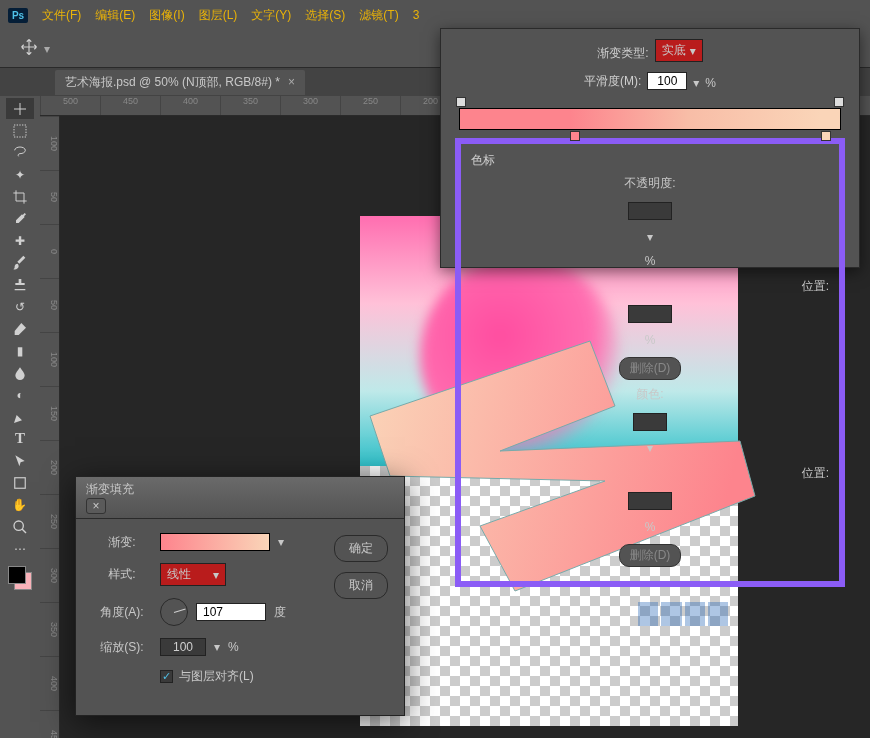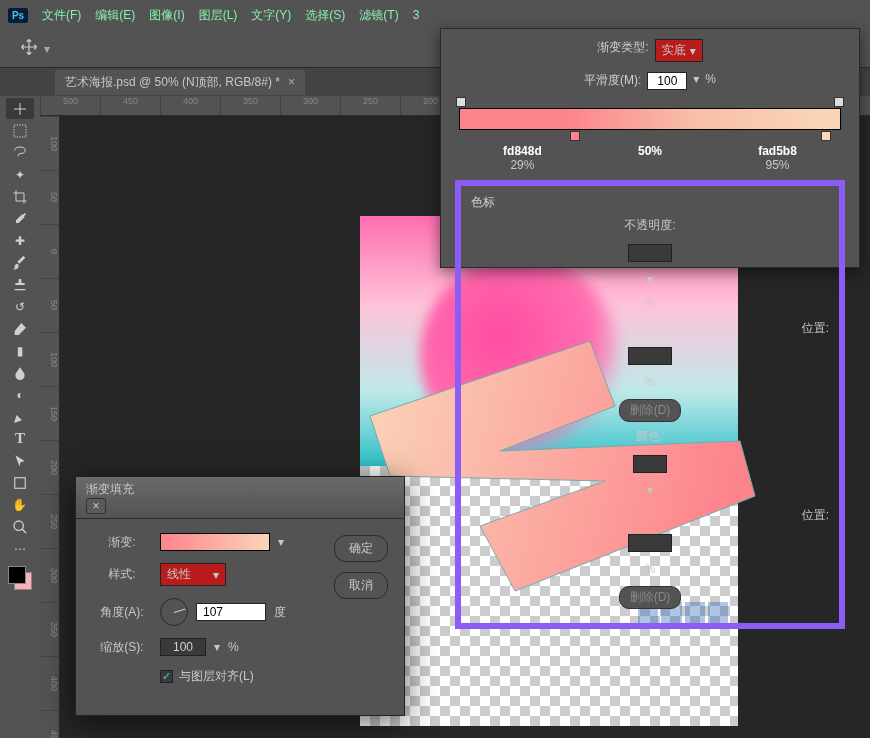--- a/index.html
+++ b/index.html
@@ -1,19 +1,19 @@
 <!DOCTYPE html>
 <html><head>
 <meta charset="utf-8">
 <style>
 * { margin:0; padding:0; box-sizing:border-box; font-family:"Microsoft YaHei",sans-serif; font-size:12px; color:#c8c8c8; }
 body { background:#535353; width:870px; height:738px; overflow:hidden; position:relative; }
 .menubar { height:30px; background:#535353; display:flex; align-items:center; padding:0 8px; gap:14px; }
 .ps-logo { width:20px; height:15px; background:#051e37; color:#4fc1e8; display:flex; align-items:center; justify-content:center; font-size:10px; font-weight:bold; border-radius:2px; }
-.menu-item { color:#86efac; cursor:pointer; }
+.menu-item { color:#eab308; cursor:pointer; }
 .optbar { height:38px; background:#535353; border-bottom:1px solid #2a2a2a; display:flex; align-items:center; padding:0 20px; }
 .move-icon svg { width:18px; height:18px; }
 .tabrow { height:28px; background:#434343; display:flex; align-items:center; padding-left:55px; }
 .tab { background:#535353; padding:4px 10px; border-radius:2px 2px 0 0; display:flex; align-items:center; gap:8px; }
 .tab-close { cursor:pointer; color:#aaa; }
 .work { position:relative; height:642px; }
 .toolbar { position:absolute; left:0; top:0; width:40px; background:#535353; display:flex; flex-direction:column; align-items:center; padding:2px 0; gap:1px; }
 .tool { width:28px; height:21px; display:flex; align-items:center; justify-content:center; cursor:pointer; color:#d0d0d0; }
 .tool.sel { background:#3a3a3a; }
 .swatch { width:24px; height:24px; margin-top:6px; position:relative; }
@@ -29,21 +29,21 @@
   linear-gradient(45deg,#ccc 25%,transparent 25%),linear-gradient(-45deg,#ccc 25%,transparent 25%),
   linear-gradient(45deg,transparent 75%,#ccc 75%),linear-gradient(-45deg,transparent 75%,#ccc 75%);
   background-size:20px 20px; background-position:0 0,0 10px,10px -10px,-10px 0; background-color:#fff; }
 .sky { position:absolute; left:0; top:0; right:0; height:250px; background:linear-gradient(180deg,#ff6eb0 0%,#ffc1d8 35%,#bfe9e9 70%,#2fc0c9 100%); }
 .blob { position:absolute; left:60px; top:40px; width:200px; height:200px; border-radius:50%; background:radial-gradient(circle at 40% 40%,#ff4da0 0%,#ff6eb0 55%,rgba(255,110,176,0) 75%); filter:blur(6px); }
 .nshape { position:absolute; left:0; top:120px; }
 .watermark { position:absolute; right:10px; bottom:100px; width:90px; height:24px; display:flex; gap:3px; opacity:.35; }
 .watermark div { flex:1; background:#1a5fb4; }
 
 .grad-panel { position:absolute; left:440px; top:-68px; width:420px; height:240px; background:#535353; border:1px solid #2a2a2a; box-shadow:0 4px 14px rgba(0,0,0,.5); padding:10px 14px; z-index:40; }
-.grad-row { display:flex; align-items:flex-start; gap:6px; margin-bottom:10px; justify-content:center; }
+.grad-row { display:flex; align-items:flex-end; gap:6px; margin-bottom:10px; justify-content:center; }
 .label { color:#d0d0d0; }
 .select { background:#b91c1c; border:1px solid #222; padding:2px 6px; display:flex; align-items:center; gap:4px; }
 .num-input { background:#fff; color:#000; border:1px solid #222; padding:1px 6px; width:40px; text-align:center; }
 .num-input.dark { background:#3a3a3a; color:#d0d0d0; }
 .grad-bar { position:relative; height:22px; margin:18px 4px 4px; background:linear-gradient(90deg,#fd848d 0%,#fd848d 29%,#f8bda7 60%,#fad5b8 95%,#fad5b8 100%); border:1px solid #000; }
 .stop-top { position:absolute; top:-12px; width:10px; height:10px; background:#ddd; border:1px solid #333; }
 .stop-bot { position:absolute; bottom:-12px; width:10px; height:10px; border:1px solid #333; }
 .stop-bot.a { left:29%; background:#fd848d; }
 .stop-bot.b { left:95%; background:#fad5b8; }
 .stop-readout { display:flex; justify-content:space-around; margin-top:14px; font-size:11px; }
@@ -251,33 +251,20 @@
       <input class="num-input" value="100" style="">
       <span>▾</span>
       <span>%</span>
     </div>
     <div class="grad-bar">
       <div class="stop-top" style="left:-4px"></div>
       <div class="stop-top" style="right:-4px"></div>
       <div class="stop-bot a"></div>
       <div class="stop-bot b"></div>
     </div>
-    <div class="stop-readout">
-      <div>
-          <div class="v">fd848d</div>
-          <div>29%</div>
-        </div>
-      <div>
-          <div class="v">50%</div>
-        </div>
-      <div>
-          <div class="v">fad5b8</div>
-          <div>95%</div>
-        </div>
-    </div>
     <div class="fieldset">
       <div class="fieldset-title">色标</div>
       <div class="f-row">
         <span>不透明度:</span>
         <input class="num-input dark" disabled="" style="">
         <span>▾</span>
         <span>%</span>
         <span style="margin-left:auto">位置:</span>
         <input class="num-input dark" disabled="" style="">
         <span>%</span>

